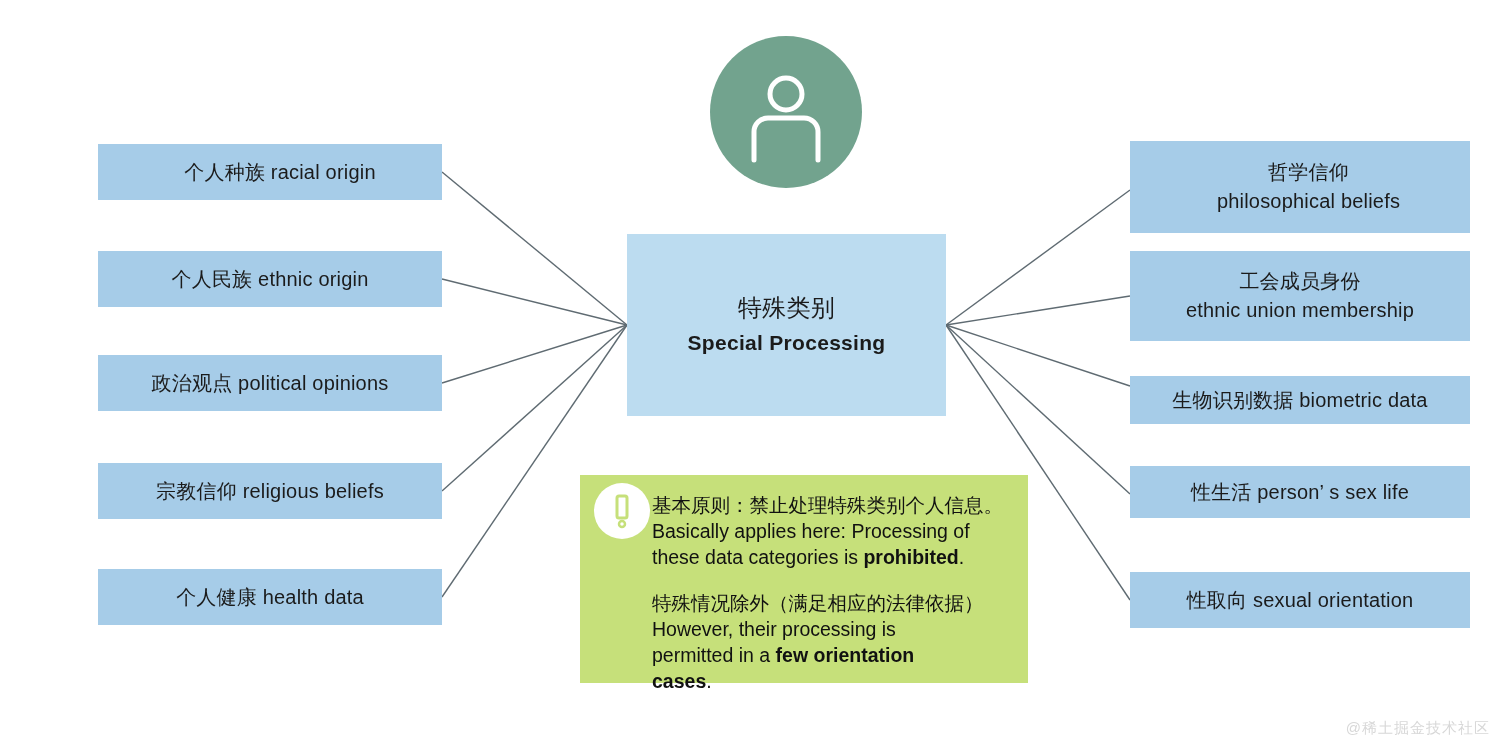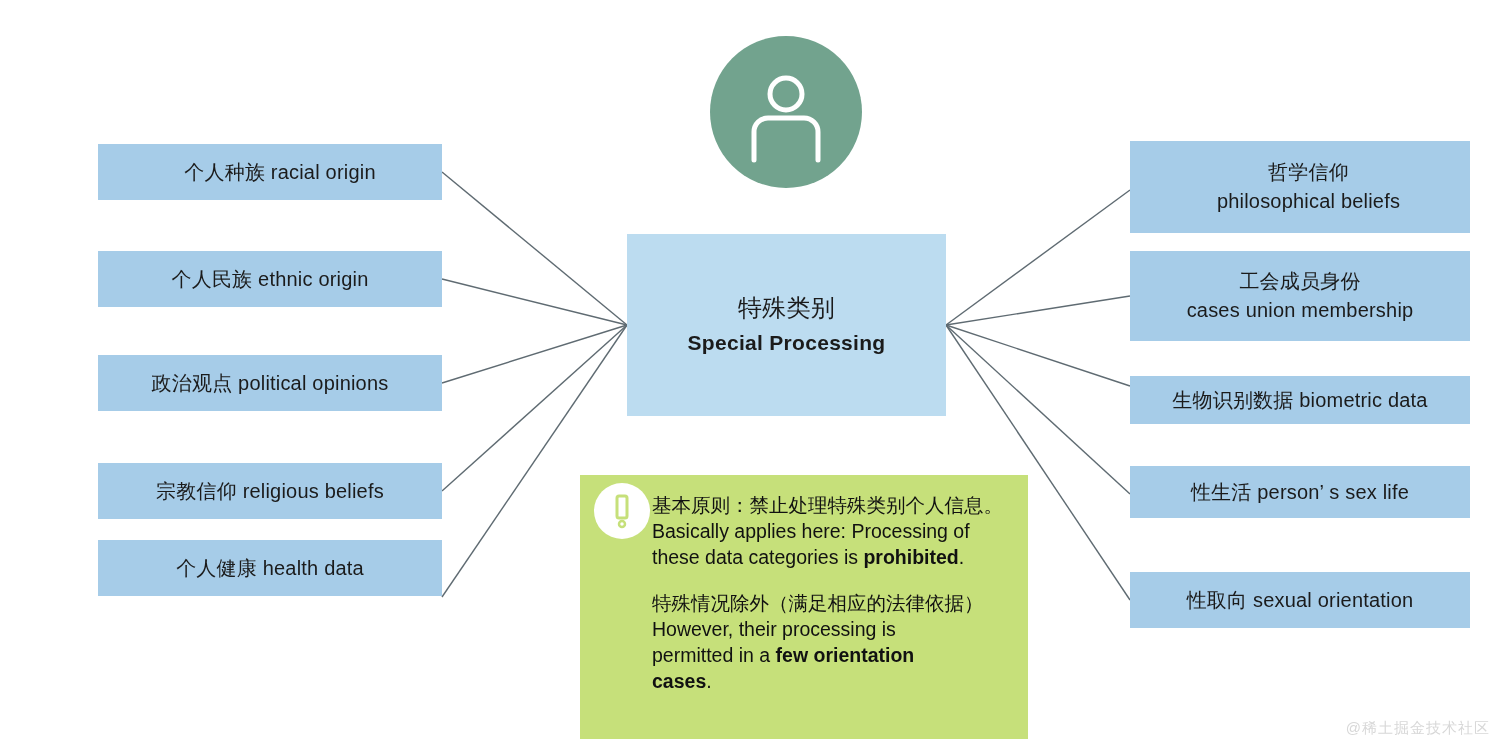--- a/index.html
+++ b/index.html
@@ -139,43 +139,43 @@
   </div>
   <div class="node left" style="left:98px; top:251px; width:344px; height:56px;">
     <span>个人民族 ethnic origin</span>
   </div>
   <div class="node left" style="left:98px; top:355px; width:344px; height:56px;">
     <span>政治观点 political opinions</span>
   </div>
   <div class="node left" style="left:98px; top:463px; width:344px; height:56px;">
     <span>宗教信仰 religious beliefs</span>
   </div>
-  <div class="node left" style="left:98px; top:540px; width:344px; height:56px;">
+  <div class="node left" style="left:98px; top:569px; width:344px; height:56px;">
     <span>个人健康 health data</span>
   </div>
 
   <div class="node right" style="left:1130px; top:141px; width:340px; height:92px;padding-left:17px;">
     <span class="cn">哲学信仰</span>
     <span class="en">philosophical beliefs</span>
   </div>
   <div class="node right" style="left:1130px; top:251px; width:340px; height:90px;">
     <span class="cn">工会成员身份</span>
-    <span class="en">cases union membership</span>
+    <span class="en">ethnic union membership</span>
   </div>
   <div class="node right" style="left:1130px; top:376px; width:340px; height:48px;">
     <span class="en">生物识别数据 biometric data</span>
   </div>
   <div class="node right" style="left:1130px; top:466px; width:340px; height:52px;">
     <span class="en">性生活 person’ s sex life</span>
   </div>
   <div class="node right" style="left:1130px; top:572px; width:340px; height:56px;">
     <span class="en">性取向 sexual orientation</span>
   </div>
 
-  <div class="note" style="left:580px; top:475px; width:448px; height:264px;">
+  <div class="note" style="left:580px; top:475px; width:448px; height:208px;">
     <div class="note-icon">
       <svg width="56" height="56" viewBox="0 0 56 56" xmlns="http://www.w3.org/2000/svg">
         <circle cx="28" cy="28" r="28" fill="#ffffff"></circle>
         <rect x="23" y="13" width="10" height="22" rx="2" fill="none" stroke="#c6e07a" stroke-width="3"></rect>
         <circle cx="28" cy="41" r="3" fill="none" stroke="#c6e07a" stroke-width="2.5"></circle>
       </svg>
     </div>
     <div class="note-body">
       <p class="note-para">
         <span class="note-line">基本原则：禁止处理特殊类别个人信息。</span>

